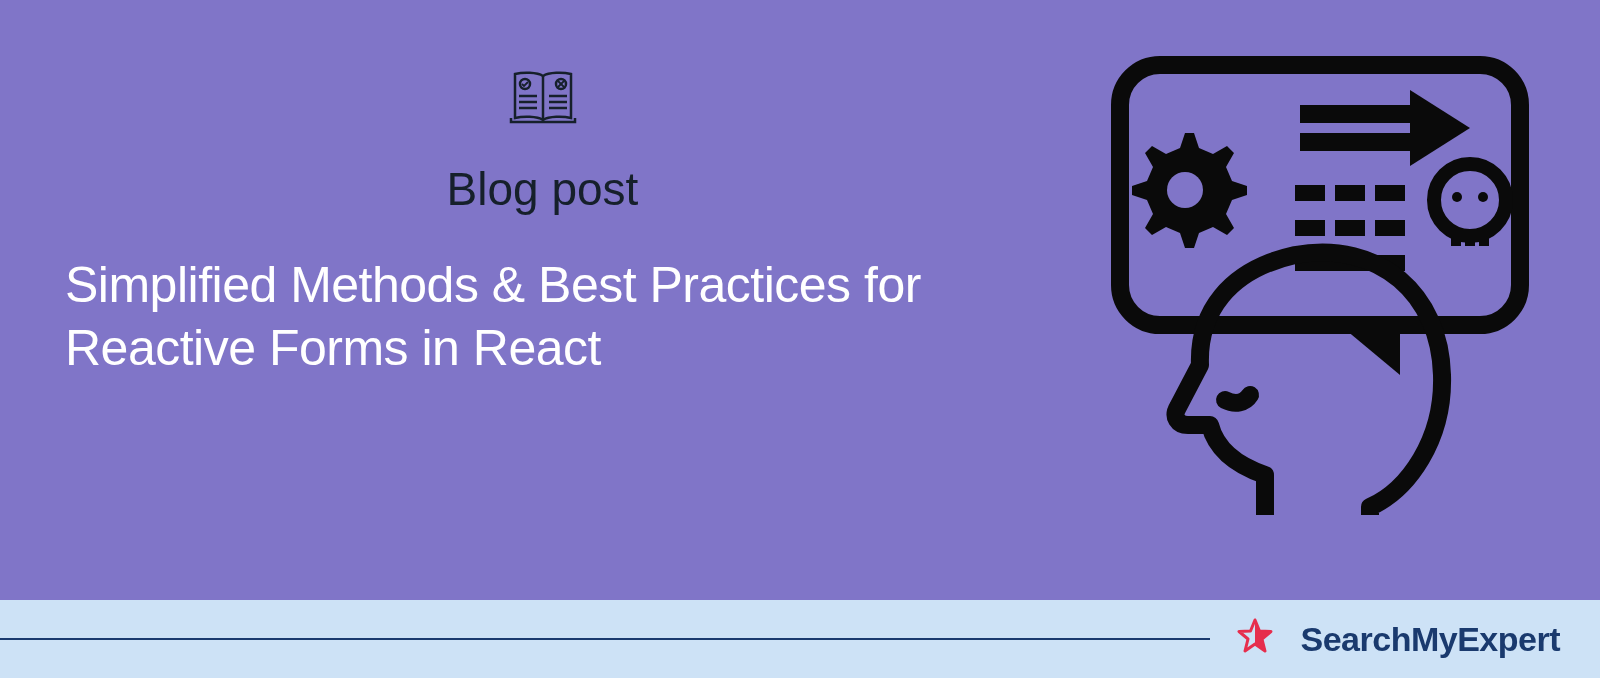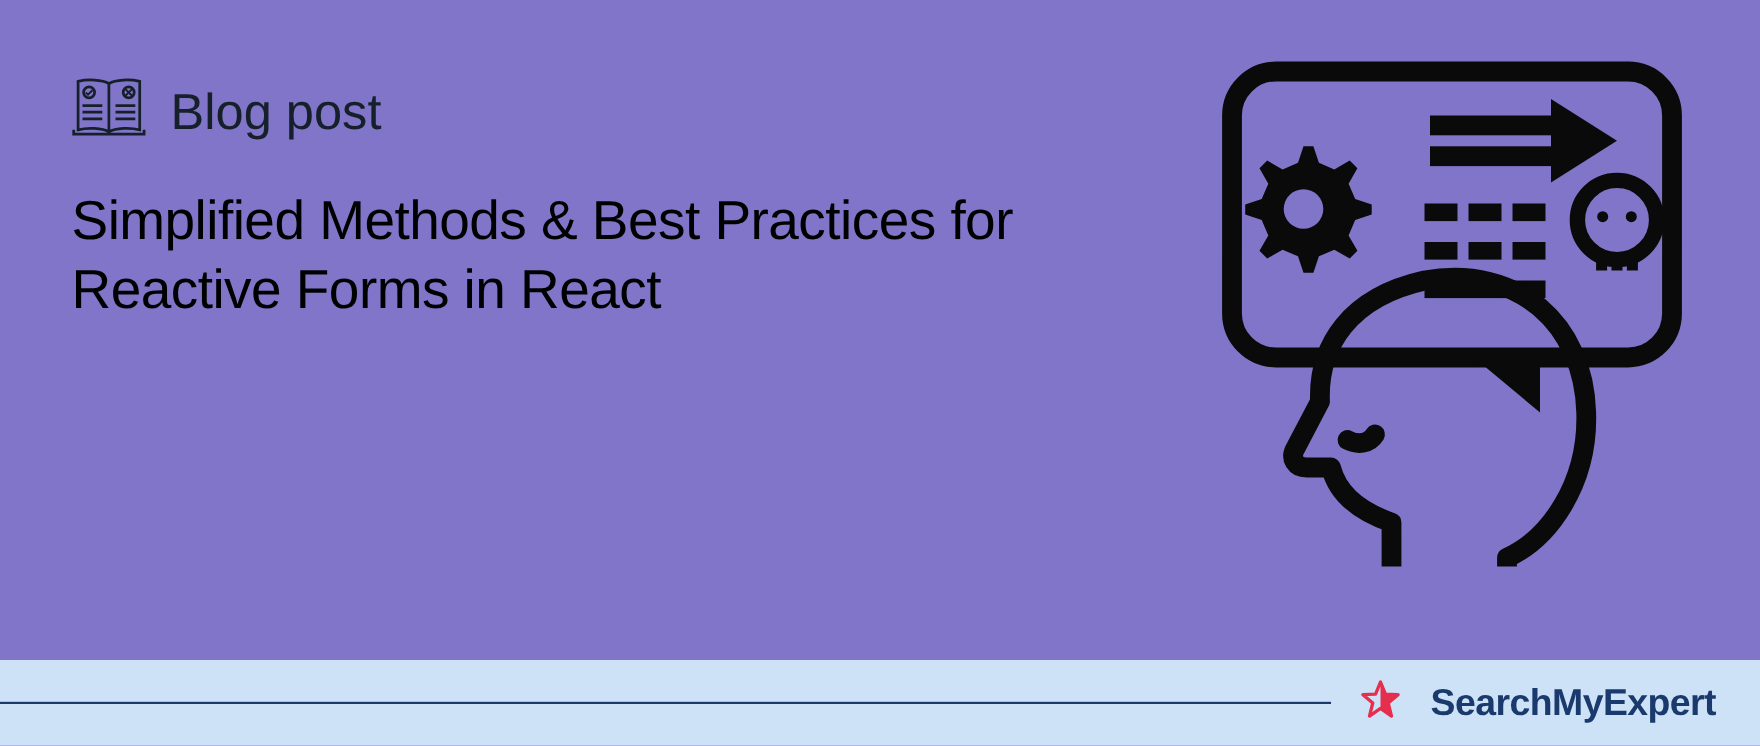--- a/index.html
+++ b/index.html
@@ -19,33 +19,34 @@
     align-items: flex-start;
     gap: 50px;
   }
   .text-col {
     flex: 1;
     color: #16202b;
   }
   .category-row {
     display: flex;
     align-items: center;
-    gap: 22px;
+    gap: 32px;
     margin-bottom: 38px;
+    flex-direction: column;
   }
   .category-label {
     font-size: 46px;
     font-weight: 500;
     color: #16202b;
   }
   .title {
     font-size: 50px;
     font-weight: 500;
     line-height: 1.25;
-    color: #000000;
+    color: #ffffff;
     margin-bottom: 34px;
     letter-spacing: -0.5px;
   }
   .desc {
     font-size: 28px;
     font-weight: 400;
     line-height: 1.45;
     color: #16202b;
     max-width: 880px;
   }

